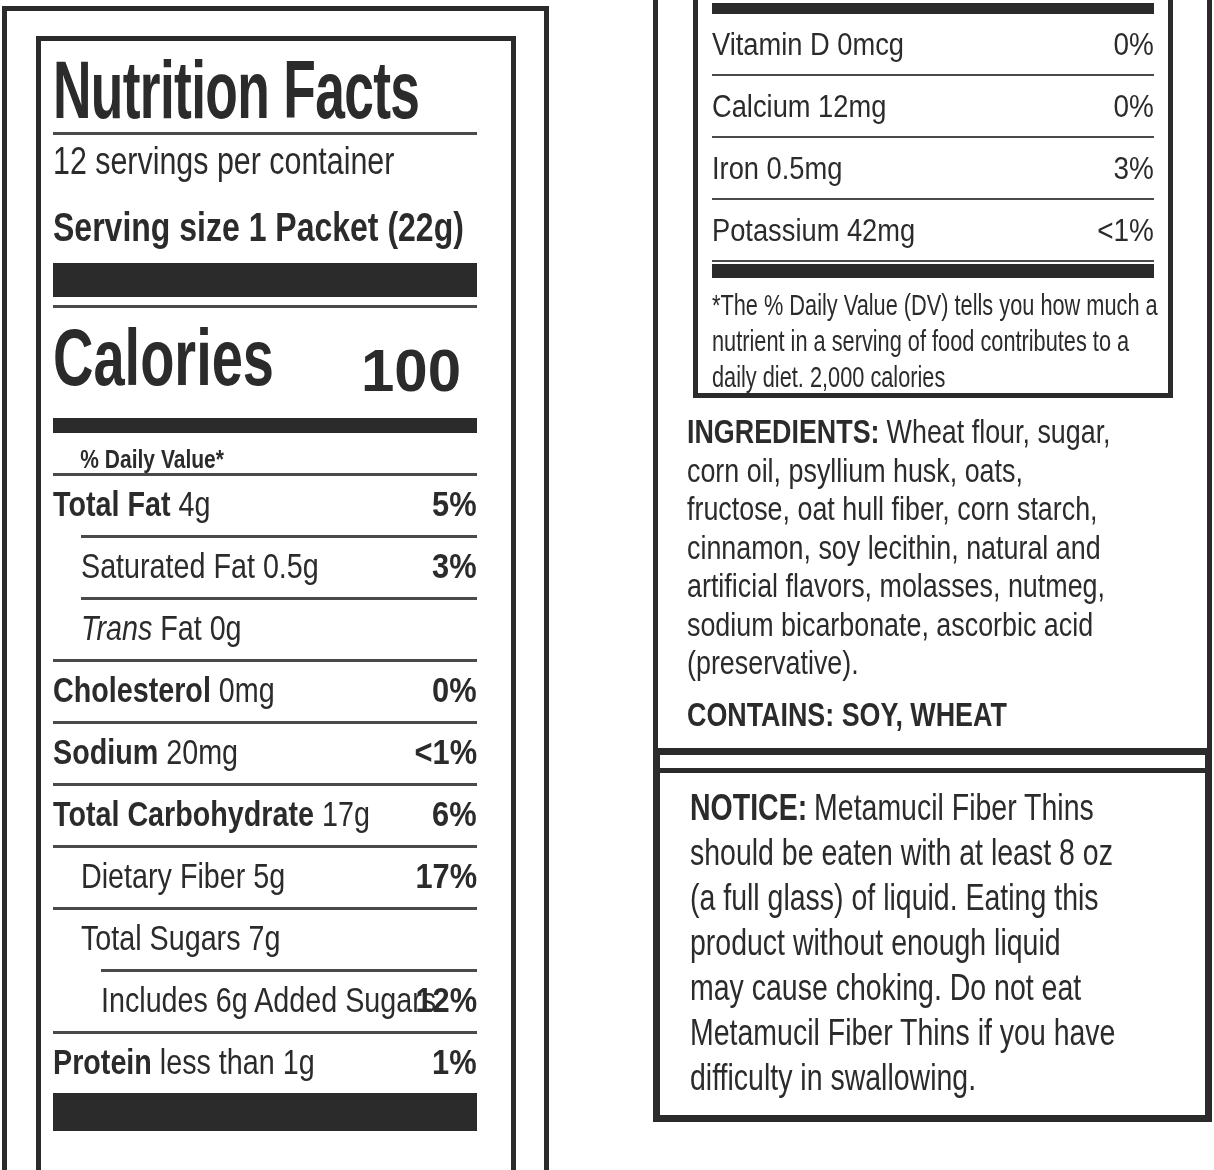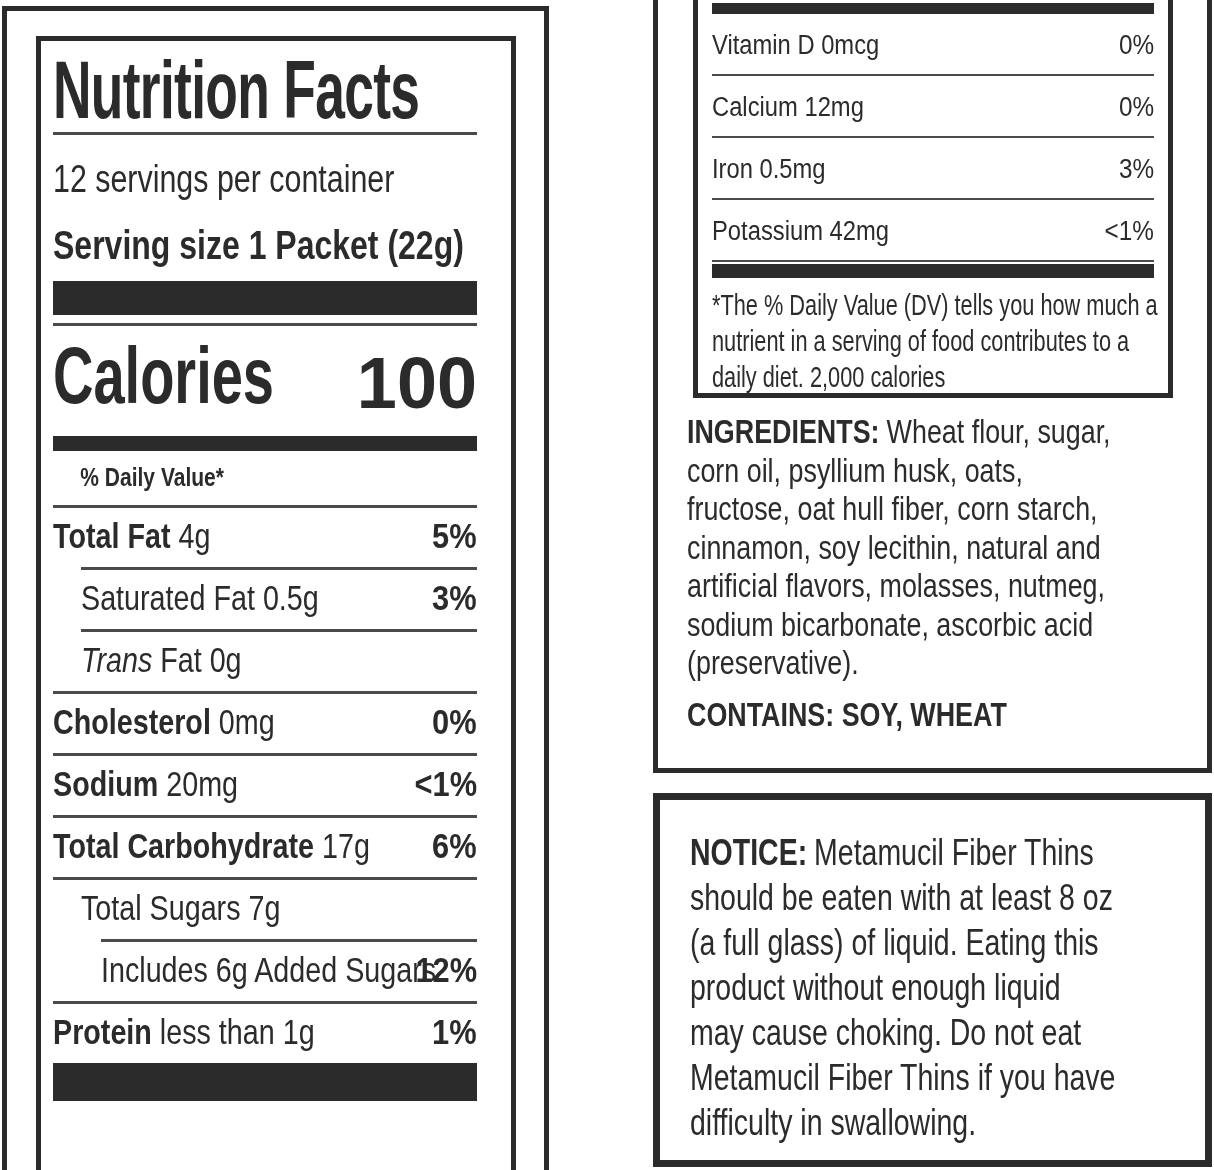--- a/index.html
+++ b/index.html
@@ -25,72 +25,72 @@
   .outer-rt {
     position:absolute; left:653px; top:-10px; width:559px; height:783px;
     border:5px solid var(--ink);
   }
   .inner-rt {
     position:absolute; left:693px; top:-10px; width:480px; height:408px;
     border:5px solid var(--ink);
     padding:0 14px;
   }
   .notice-box {
-    position:absolute; left:653px; top:793px; width:559px; height:374px;
+    position:absolute; left:653px; top:748px; width:559px; height:374px;
     border:7px solid var(--ink);
     padding:30px 18px 0 30px;
   }
   
   .sq  { display:inline-block; transform:scaleX(.84); transform-origin:left center; white-space:nowrap; }
   .sqr { display:inline-block; transform:scaleX(.84); transform-origin:right center; white-space:nowrap; }
   b, .b { font-weight:bold; }
   i { font-style:italic; }
   
   .nf-title {
     font-size:82px; font-weight:bold; line-height:.9; letter-spacing:-1px;
     transform:scaleX(.65); transform-origin:left center;
     white-space:nowrap; margin-top:2px;
   }
   .rule  { height:3px; background:var(--rule); }
   .rule-t { margin-top:5px; }
-  .servings { font-size:38px; line-height:42px; margin-top:23px;text-align:right; }
+  .servings { font-size:38px; line-height:42px; margin-top:5px;text-align:right; }
   .servsize { font-size:40px; line-height:46px; font-weight:bold; margin-top:22px; }
   .servsize .sq, .servings .sq { transform:scaleX(.8); }
   .bar-serving { height:34px; background:var(--ink); margin-top:13px; }
   .amount { font-size:26px; font-weight:bold; line-height:30px; margin-top:12px; }
   .rule-amount { margin-top:8px; }
   .cal-row { position:relative; height:86px; margin-top:4px; }
   .cal-word {
     position:absolute; left:0; bottom:2px; font-size:80px; font-weight:bold; line-height:.95;
     transform:scaleX(.7); transform-origin:left bottom; white-space:nowrap;
   }
   .cal-num {
-    position:absolute; right:0; bottom:0; font-size:72px; font-weight:bold; line-height:.92;
+    position:absolute; right:16px; bottom:0; font-size:60px; font-weight:bold; line-height:.92;
   }
   .bar-cal { height:15px; background:var(--ink); margin-top:20px; }
   .dv-head { font-size:25px; font-weight:bold; line-height:28px; margin-top:12px; }
-  .rows { margin-top:14px; }
+  .rows { margin-top:0; }
   .nrow {
     position:relative; border-top:3px solid var(--rule);
     padding:9px 0 12px; font-size:35px; line-height:38px;
   }
   .nrow .nm { display:inline-block; transform:scaleX(.82); transform-origin:left center; white-space:nowrap; }
   .nrow .pct {
     position:absolute; right:0; top:9px; font-weight:bold;
     transform:scaleX(.88); transform-origin:right center; white-space:nowrap;
   }
   .nrow.ind1  { margin-left:28px; }
   .nrow.pind1 { padding-left:28px; }
   .nrow.ind2  { margin-left:48px; }
   .bar-bottom { height:38px; background:var(--ink); }
   
   .bar-top-rt { height:11px; background:var(--ink); margin-top:8px; }
   .vrow {
     position:relative; border-bottom:2px solid var(--rule);
-    padding:12px 0 10px; font-size:27px; line-height:38px;
+    padding:12px 0 10px; font-size:31px; line-height:38px;
   }
   .vrow:nth-last-child(1) { border-bottom:none; }
   .vrow .nm { display:inline-block; transform:scaleX(.88); transform-origin:left center; white-space:nowrap; }
   .vrow .pct {
     position:absolute; right:0; top:12px;
     transform:scaleX(.9); transform-origin:right center; white-space:nowrap;
   }
   .bar-mid-rt { height:14px; background:var(--ink); margin-top:2px; }
   .footnote {
     margin-top:9px; font-size:29px; line-height:36px;
@@ -156,20 +156,24 @@
         <span class="nm"><b>Cholesterol</b> <span>0mg</span></span>
         <span class="pct">0%</span>
       </div>
       <div class="nrow">
         <span class="nm"><b>Sodium</b> <span>20mg</span></span>
         <span class="pct">&lt;1%</span>
       </div>
       <div class="nrow">
         <span class="nm"><b>Total Carbohydrate</b> <span>17g</span></span>
         <span class="pct">6%</span>
+      </div>
+      <div class="nrow pind1">
+        <span class="nm"><span>Dietary Fiber</span> <span>5g</span></span>
+        <span class="pct">17%</span>
       </div>
       <div class="nrow pind1">
         <span class="nm"><span>Total Sugars</span> <span>7g</span></span>
         <span class="pct"></span>
       </div>
       <div class="nrow ind2">
         <span class="nm"><span>Includes 6g Added Sugars</span></span>
         <span class="pct">12%</span>
       </div>
       <div class="nrow">

